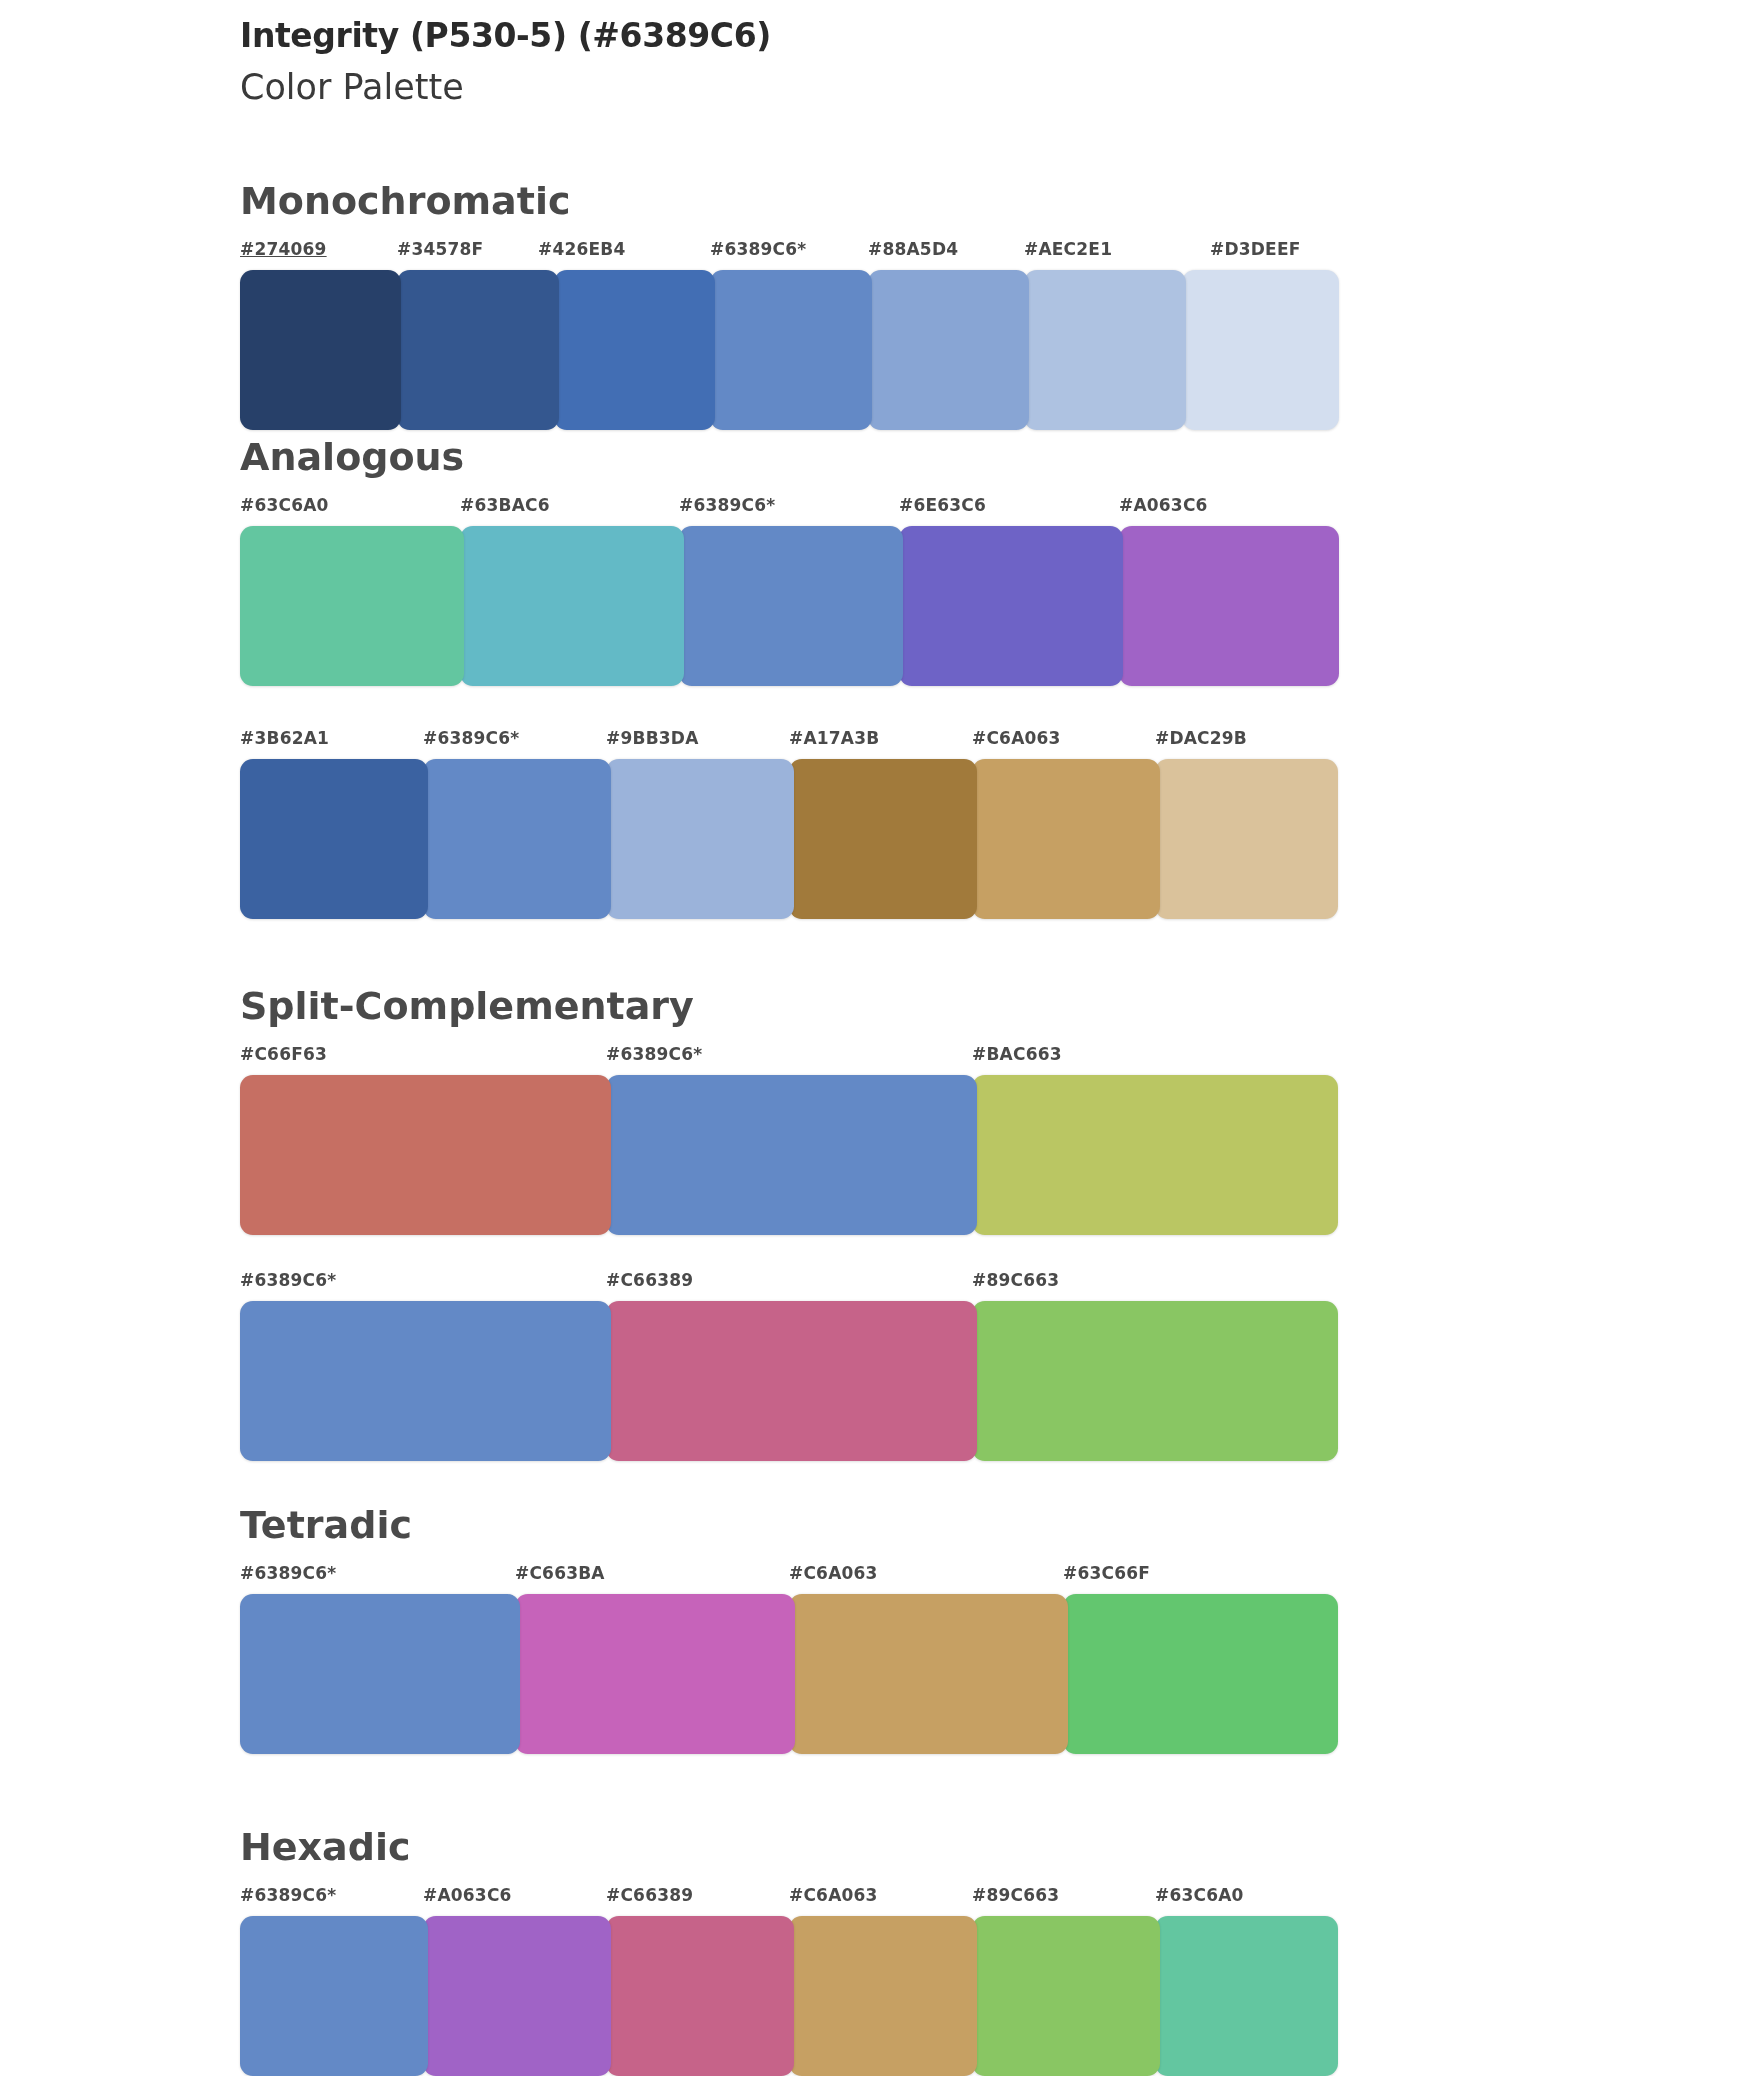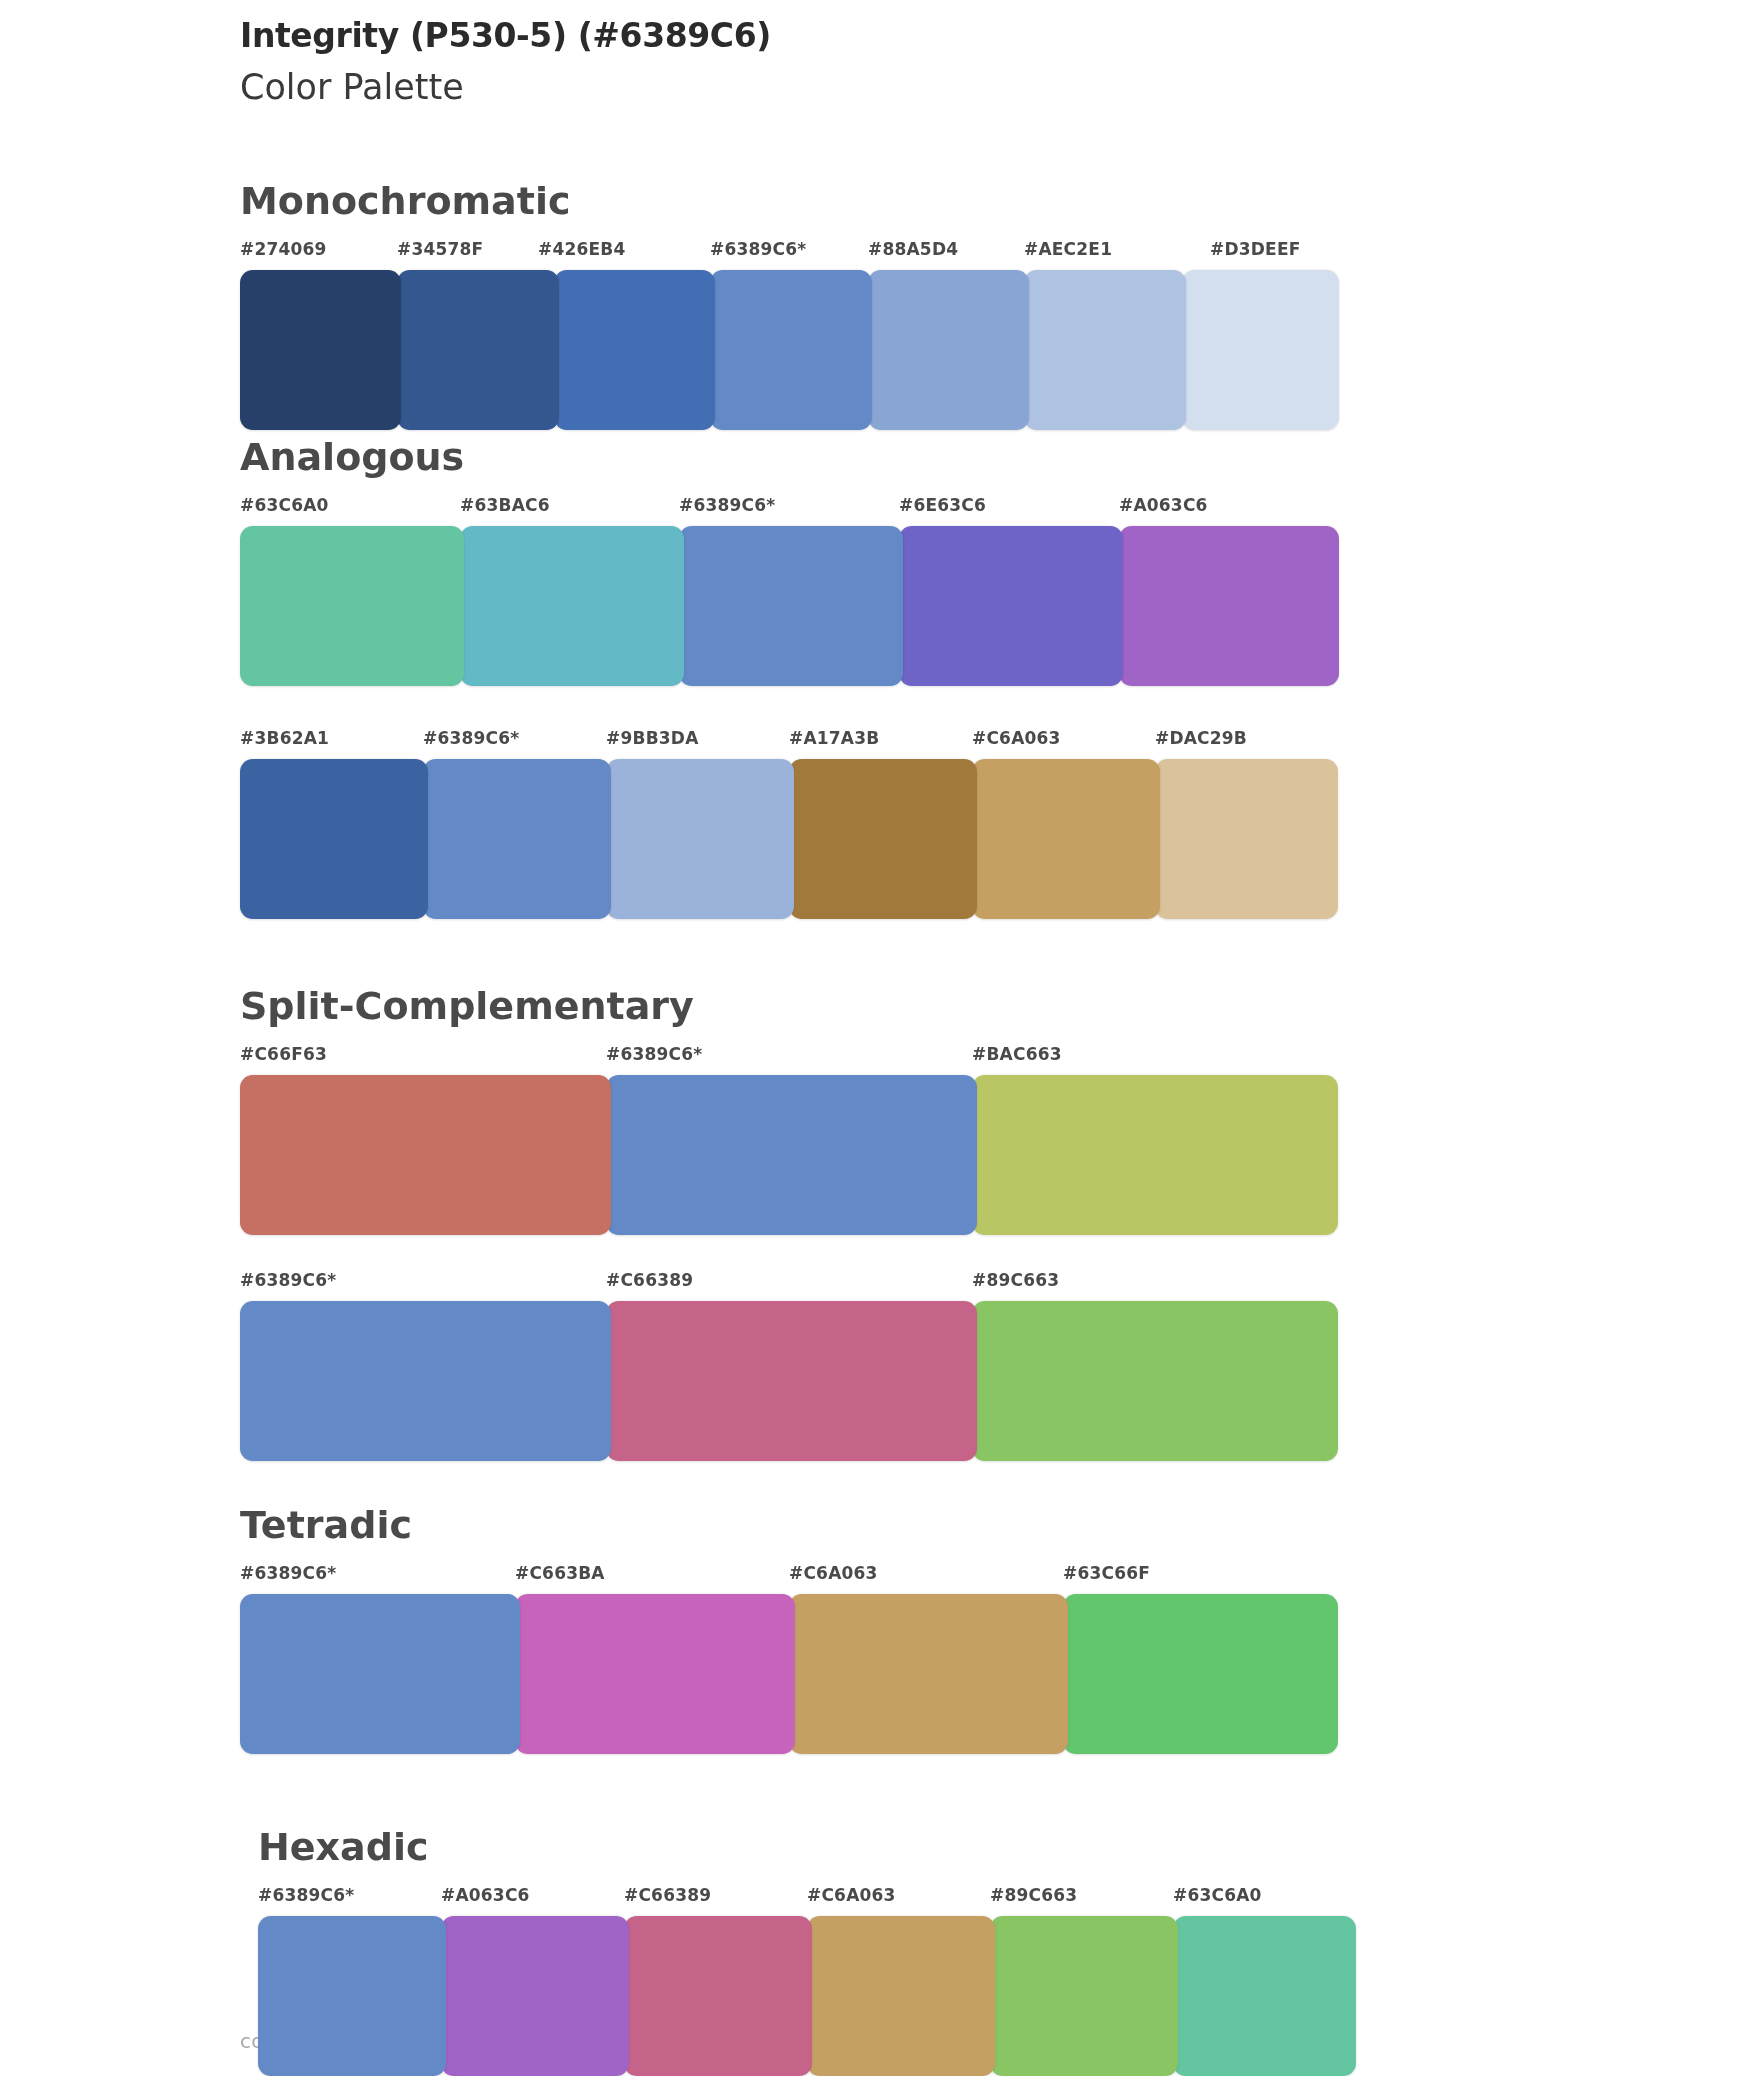--- a/index.html
+++ b/index.html
@@ -116,21 +116,21 @@
 
   <div class="header">
     <h1 class="title">Integrity (P530-5) (#6389C6)</h1>
     <h2 class="subtitle">Color Palette</h2>
   </div>
 
   <div class="sections" id="sections-root">
       <div class="section" style="top: 182px;">
         <div class="section-title">Monochromatic</div>
         <div class="labels">
-          <div class="hex-label" style="left: 0px;">#274069</div>
+          <div class="hex-label" style="left: 0px; text-decoration: underline;">#274069</div>
           <div class="hex-label" style="left: 157px;">#34578F</div>
           <div class="hex-label" style="left: 298px;">#426EB4</div>
           <div class="hex-label" style="left: 470px;">#6389C6*</div>
           <div class="hex-label" style="left: 628px;">#88A5D4</div>
           <div class="hex-label" style="left: 784px;">#AEC2E1</div>
           <div class="hex-label" style="left: 942px; margin-left: 28px;">#D3DEEF</div>
         </div>
         <div class="bar">
           <div class="swatch" title="#274069" style="left: 0px; width: 161px; background: rgb(39, 64, 105); z-index: 7;"></div>
           <div class="swatch" title="#34578F" style="left: 157px; width: 162px; background: rgb(52, 87, 143); z-index: 6;"></div>
@@ -209,21 +209,21 @@
           <div class="hex-label" style="left: 549px;">#C6A063</div>
           <div class="hex-label" style="left: 823px;">#63C66F</div>
         </div>
         <div class="bar">
           <div class="swatch" title="#6389C6*" style="left: 0px; width: 280px; background: rgb(99, 137, 198); z-index: 4;"></div>
           <div class="swatch" title="#C663BA" style="left: 275px; width: 280px; background: rgb(198, 99, 186); z-index: 3;"></div>
           <div class="swatch" title="#C6A063" style="left: 549px; width: 279px; background: rgb(198, 160, 99); z-index: 2;"></div>
           <div class="swatch" title="#63C66F" style="left: 823px; width: 275px; background: rgb(99, 198, 111); z-index: 1;"></div>
         </div>
       </div>
-      <div class="section" style="top: 1828px; margin-left: 18px;">
+      <div class="section" style="top: 1828px;">
         <div class="section-title">Hexadic</div>
         <div class="labels">
           <div class="hex-label" style="left: 0px;">#6389C6*</div>
           <div class="hex-label" style="left: 183px;">#A063C6</div>
           <div class="hex-label" style="left: 366px;">#C66389</div>
           <div class="hex-label" style="left: 549px;">#C6A063</div>
           <div class="hex-label" style="left: 732px;">#89C663</div>
           <div class="hex-label" style="left: 915px;">#63C6A0</div>
         </div>
         <div class="bar">

